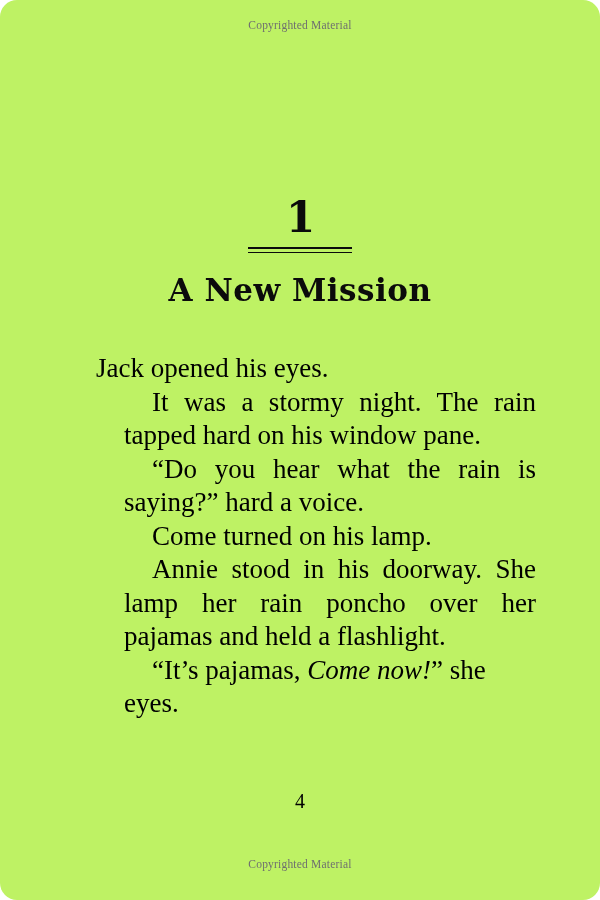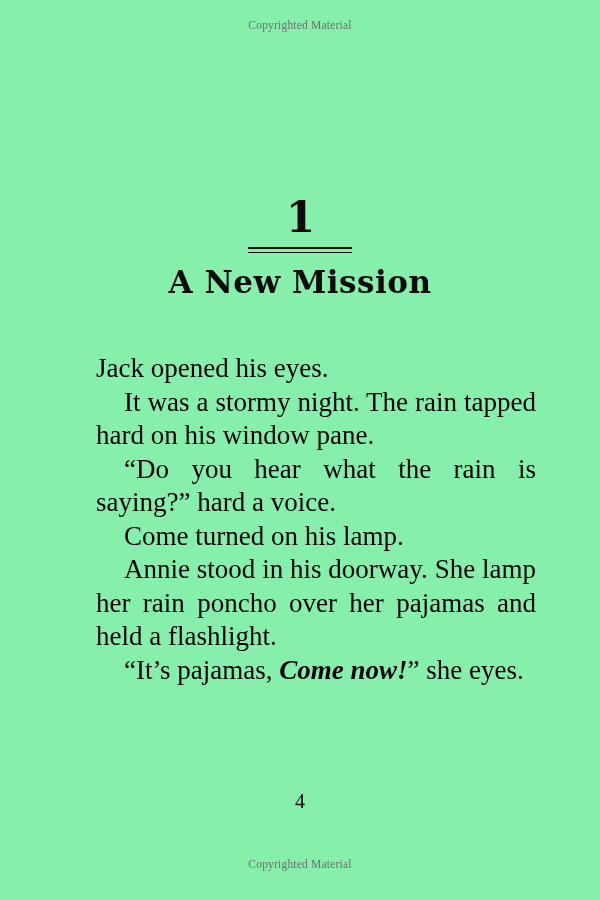--- a/index.html
+++ b/index.html
@@ -11,21 +11,22 @@
     width: 600px;
     height: 900px;
     position: relative;
     font-family: "Liberation Serif", serif;
     color: #000000;
     overflow: hidden;
   }
   .page {
     position: absolute;
     inset: 0;
-    background: #86efac;
+    background: #bef264;
+    border-radius: 17px;
   }
   .watermark {
     position: absolute;
     left: 0;
     right: 0;
     text-align: center;
     font-family: "Liberation Serif", serif;
     font-size: 11.5px;
     letter-spacing: 0.2px;
     color: #6f6f6f;
@@ -49,21 +50,21 @@
     color: #0b0b0b;
   }
   .chapter-rule {
     width: 104px;
     margin: 7px auto 0 auto;
     border-top: 2px solid #0b0b0b;
     border-bottom: 1px solid #0b0b0b;
     height: 3px;
   }
   .chapter-title {
-    margin-top: 12px;
+    margin-top: 20px;
     font-family: "DejaVu Serif", serif;
     font-weight: 700;
     font-size: 31px;
     line-height: 34px;
     letter-spacing: 0.5px;
     color: #0b0b0b;
   }
 
   .body-text {
     position: absolute;
@@ -75,30 +76,30 @@
     line-height: 33.5px;
     text-align: justify;
     text-justify: inter-word;
     color: #000000;
   }
   .body-text p {
     margin: 0;
   }
   .body-text p.indent {
     text-indent: 28px;
+    margin-left: 28px;
   }
   .body-text p:last-child {
     text-align: left;
   }
   .body-text p.noindent {
     text-indent: 0;
   }
   .ital {
     font-style: italic;
-    font-weight: bold;
   }
 
   .folio {
     position: absolute;
     top: 790px;
     left: 0;
     right: 0;
     text-align: center;
     font-family: "Liberation Serif", serif;
     font-size: 20px;

